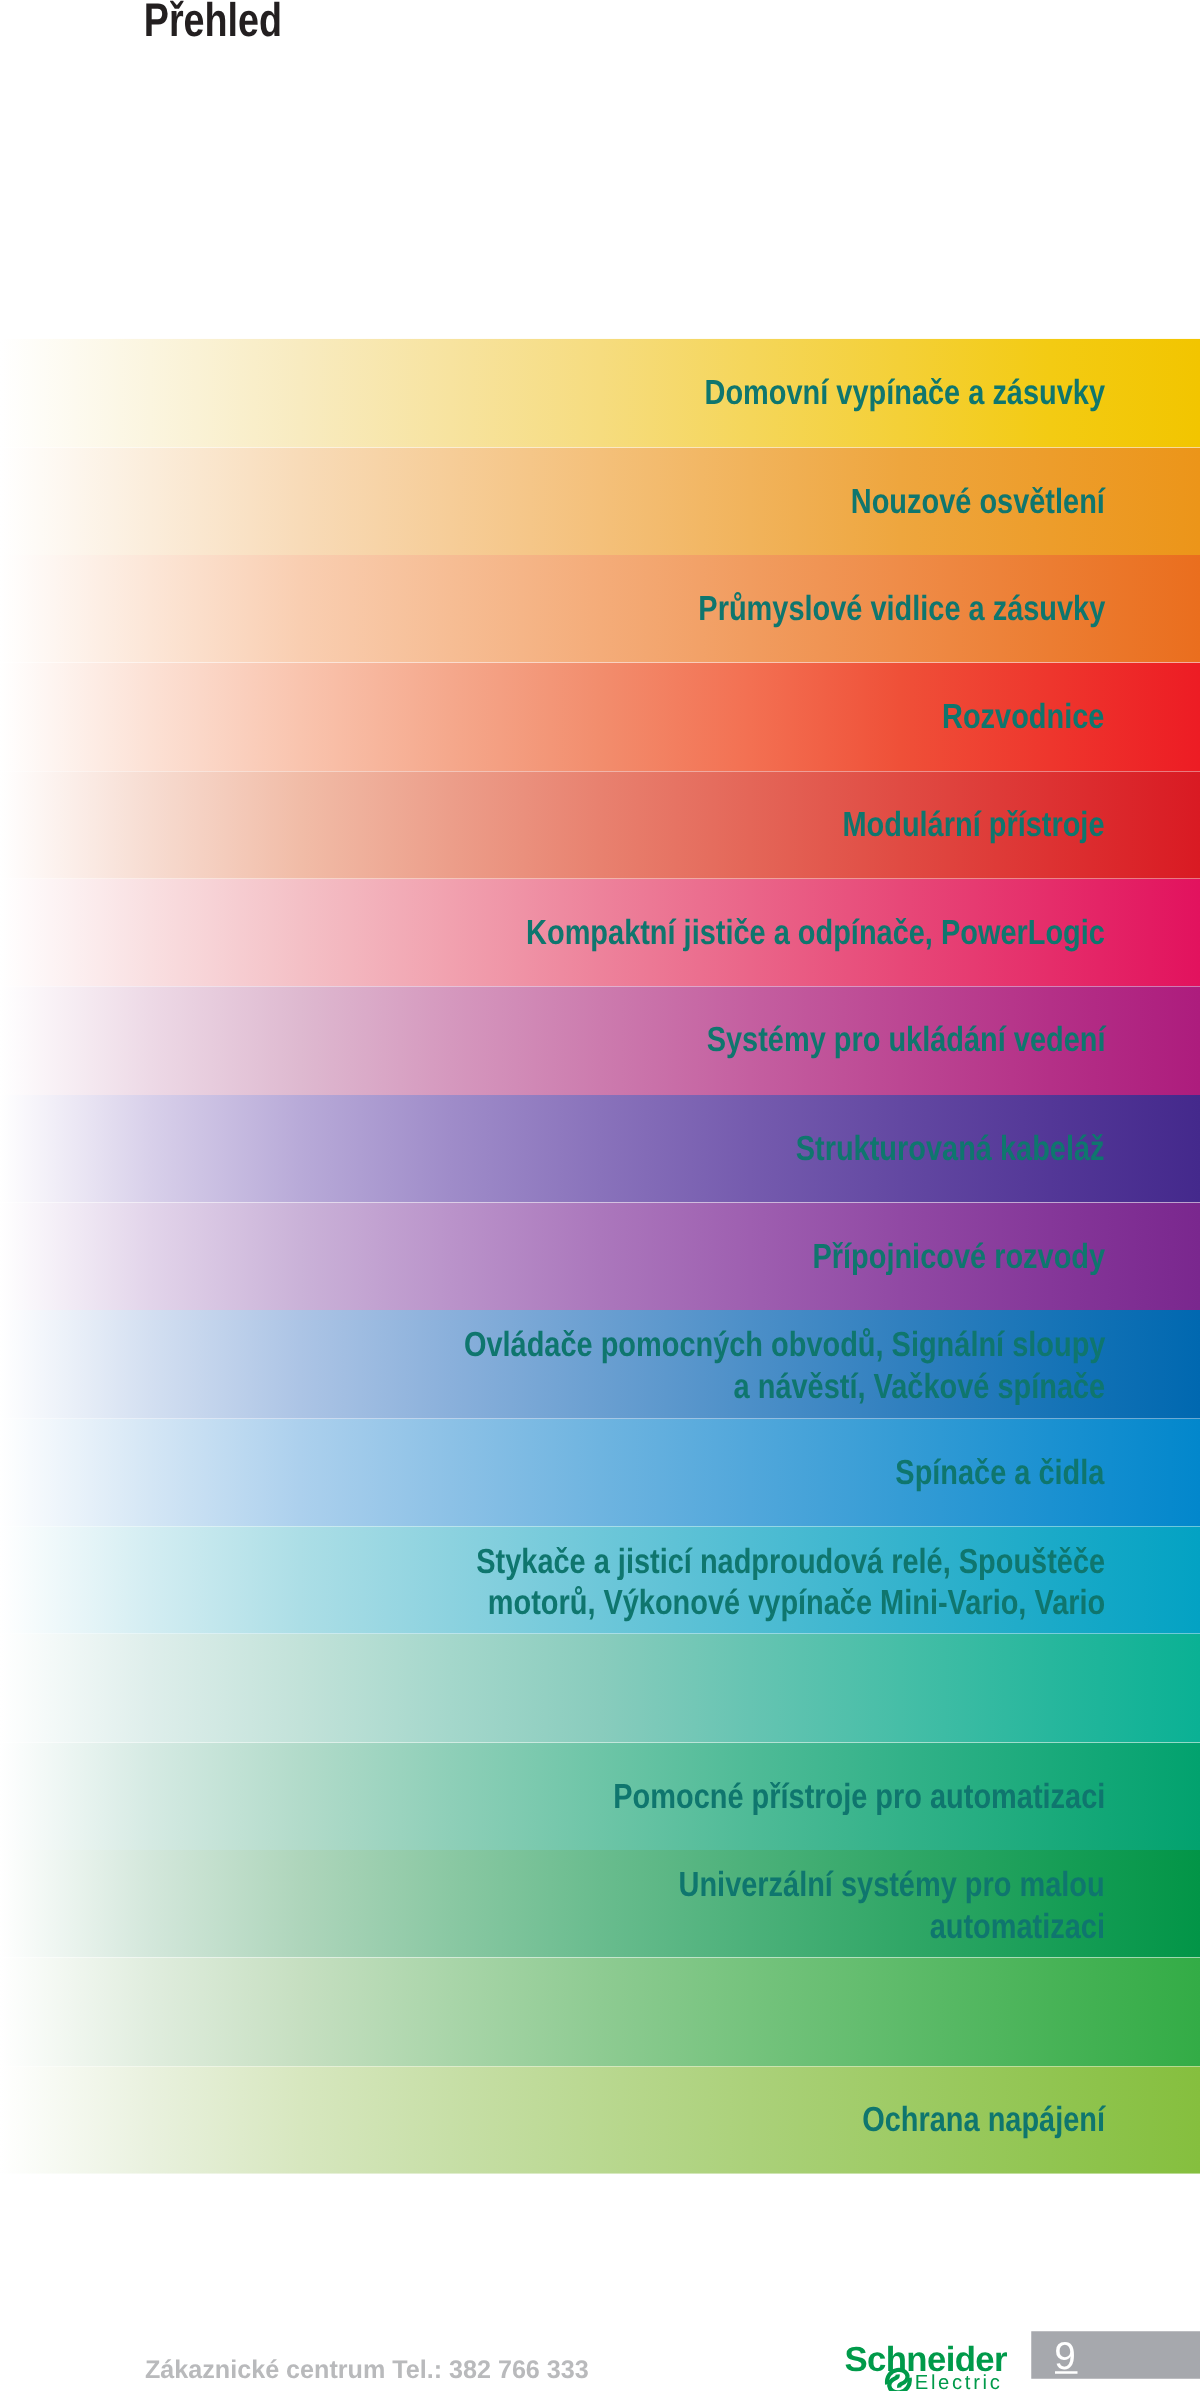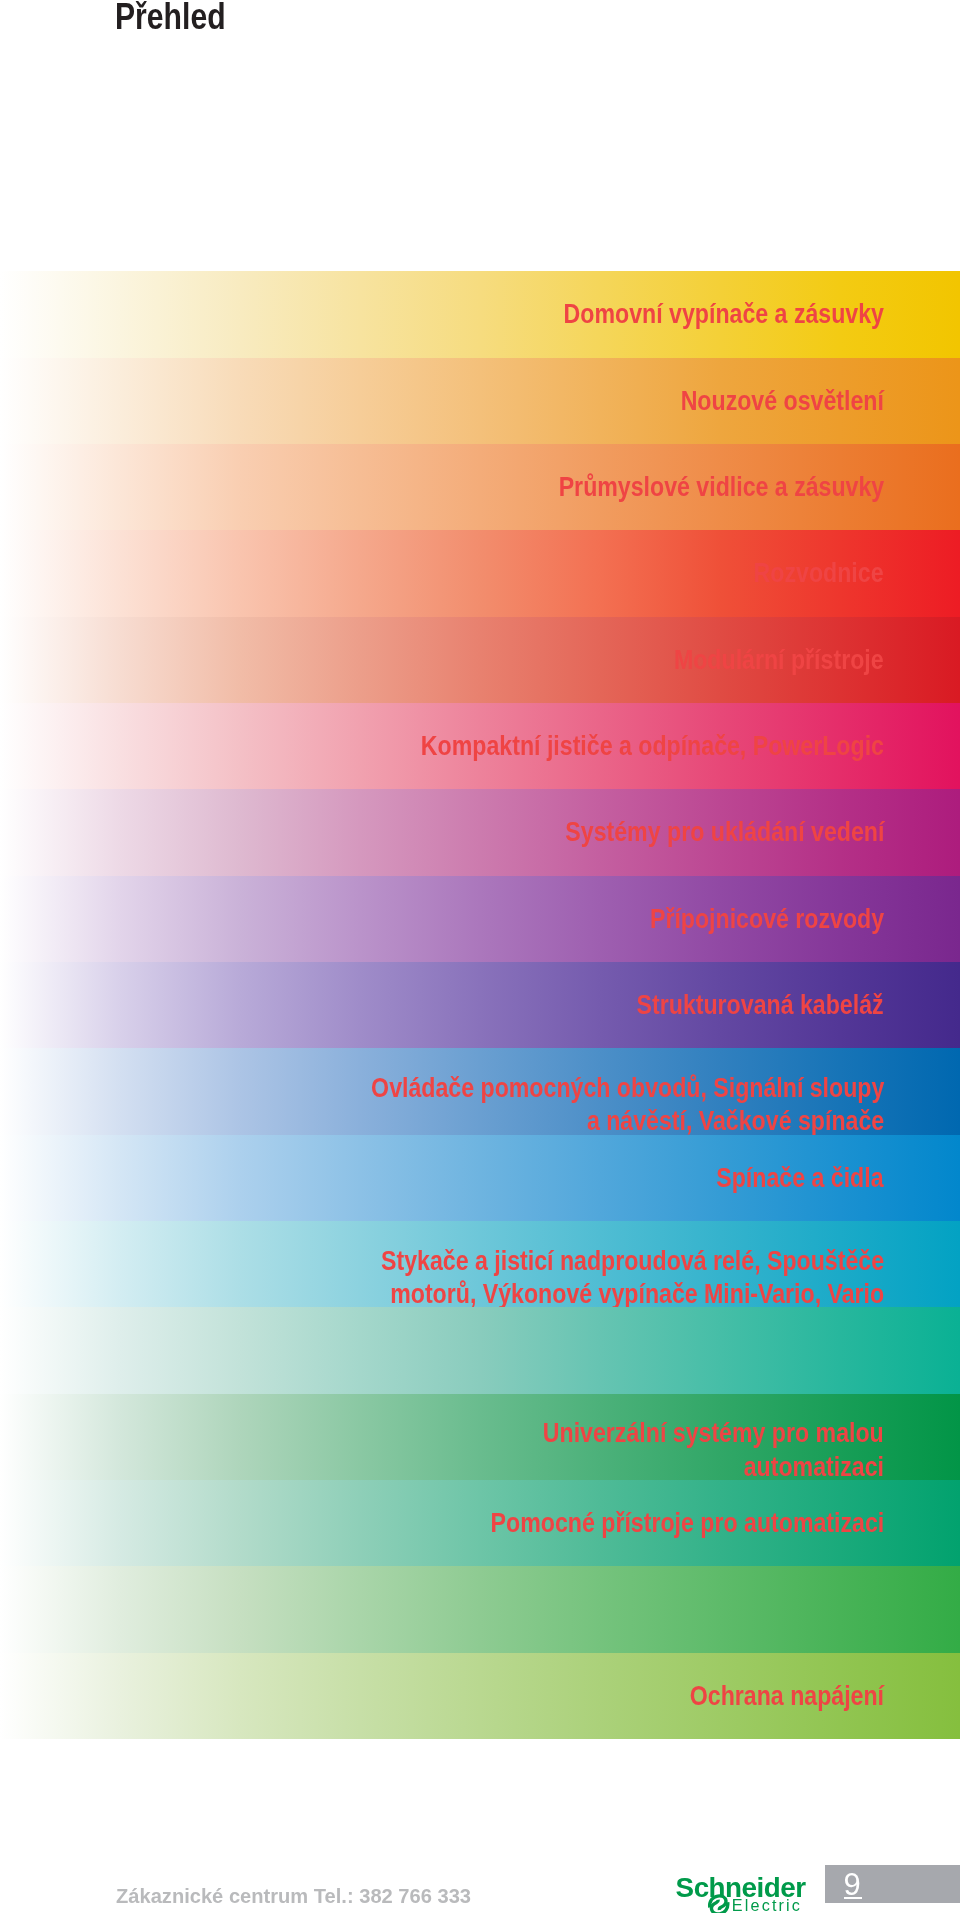--- a/index.html
+++ b/index.html
@@ -19,25 +19,25 @@
     transform:scaleX(0.800); transform-origin:0 50%;
   }
 
   
   .band-stack { position:absolute; left:0; top:271.3px; width:960px; height:1554.2px; }
   .band { position:relative; width:960px; height:86.34px; overflow:hidden; }
   .band-fill { position:absolute; inset:0; }
   .band-label {
     position:absolute; right:76px; top:0; width:860px; height:86.34px;
     display:flex; flex-direction:column; align-items:flex-end; justify-content:center;
-    color:#ef4444; font-weight:bold; font-size:27.9px; line-height:34px;
+    color:#0f766e; font-weight:bold; font-size:27.9px; line-height:34px;
     text-align:right; white-space:nowrap;
   }
   .band-label > div { transform:scaleX(0.830); transform-origin:100% 50%; }
-  .band-label.two { line-height:33.5px; padding-top:13px; }
+  .band-label.two { line-height:33.5px; padding-top:1px; }
 
   
   .footer { position:absolute; left:0; top:1855px; width:960px; height:58px; }
   .footer-contact {
     position:absolute; left:116px; top:30px;
     font-size:20.4px; font-weight:bold; color:#b9babc;
     white-space:nowrap;
     transform:scaleX(0.986); transform-origin:0 50%;
   }
   .brand-logo { position:absolute; left:674px; top:19px; width:134px; height:42px; }
@@ -99,29 +99,29 @@
           <div>Kompaktní jističe a odpínače, PowerLogic</div>
         </div>
       </div>
       <div class="band">
         <div class="band-fill" style="background: linear-gradient(to right, rgb(255, 255, 255) 0%, rgb(237, 217, 230) 12.5%, rgb(222, 185, 208) 25%, rgb(213, 152, 190) 37.5%, rgb(204, 123, 174) 50%, rgb(196, 95, 160) 62.5%, rgb(188, 71, 147) 75%, rgb(180, 48, 135) 87.5%, rgb(173, 28, 125) 100%);"></div>
         <div class="band-label">
           <div>Systémy pro ukládání vedení</div>
         </div>
       </div>
       <div class="band">
+        <div class="band-fill" style="background: linear-gradient(to right, rgb(255, 255, 255) 0%, rgb(216, 208, 234) 12.5%, rgb(184, 170, 216) 25%, rgb(159, 140, 201) 37.5%, rgb(137, 114, 187) 50%, rgb(117, 91, 174) 62.5%, rgb(99, 72, 162) 75%, rgb(83, 55, 151) 87.5%, rgb(68, 41, 140) 100%);"></div>
+        <div class="band-label">
+          <div>Strukturovaná kabeláž</div>
+        </div>
+      </div>
+      <div class="band">
         <div class="band-fill" style="background: linear-gradient(to right, rgb(255, 255, 255) 0%, rgb(226, 212, 234) 12.5%, rgb(202, 178, 216) 25%, rgb(186, 147, 202) 37.5%, rgb(171, 119, 188) 50%, rgb(158, 95, 176) 62.5%, rgb(145, 73, 164) 75%, rgb(133, 55, 153) 87.5%, rgb(122, 39, 142) 100%);"></div>
         <div class="band-label">
           <div>Přípojnicové rozvody</div>
-        </div>
-      </div>
-      <div class="band">
-        <div class="band-fill" style="background: linear-gradient(to right, rgb(255, 255, 255) 0%, rgb(216, 208, 234) 12.5%, rgb(184, 170, 216) 25%, rgb(159, 140, 201) 37.5%, rgb(137, 114, 187) 50%, rgb(117, 91, 174) 62.5%, rgb(99, 72, 162) 75%, rgb(83, 55, 151) 87.5%, rgb(68, 41, 140) 100%);"></div>
-        <div class="band-label">
-          <div>Strukturovaná kabeláž</div>
         </div>
       </div>
       <div class="band">
         <div class="band-fill" style="background: linear-gradient(to right, rgb(255, 255, 255) 0%, rgb(211, 223, 241) 12.5%, rgb(172, 196, 229) 25%, rgb(138, 176, 219) 37.5%, rgb(106, 159, 209) 50%, rgb(76, 143, 200) 62.5%, rgb(49, 128, 191) 75%, rgb(23, 116, 183) 87.5%, rgb(0, 104, 176) 100%);"></div>
         <div class="band-label two">
           <div>Ovládače pomocných obvodů, Signální sloupy</div>
           <div>a návěstí, Vačkové spínače</div>
         </div>
       </div>
       <div class="band">
@@ -134,30 +134,30 @@
         <div class="band-fill" style="background: linear-gradient(to right, rgb(255, 255, 255) 0%, rgb(211, 237, 242) 12.5%, rgb(172, 222, 230) 25%, rgb(140, 210, 223) 37.5%, rgb(109, 199, 217) 50%, rgb(80, 189, 211) 62.5%, rgb(53, 179, 205) 75%, rgb(27, 170, 200) 87.5%, rgb(3, 162, 195) 100%);"></div>
         <div class="band-label two">
           <div>Stykače a jisticí nadproudová relé, Spouštěče</div>
           <div>motorů, Výkonové vypínače Mini-Vario, Vario</div>
         </div>
       </div>
       <div class="band">
         <div class="band-fill" style="background: linear-gradient(to right, rgb(255, 255, 255) 0%, rgb(222, 238, 235) 12.5%, rgb(194, 226, 217) 25%, rgb(164, 215, 203) 37.5%, rgb(137, 204, 189) 50%, rgb(102, 196, 178) 62.5%, rgb(70, 190, 167) 75%, rgb(39, 183, 157) 87.5%, rgb(10, 177, 148) 100%);"></div>
       </div>
       <div class="band">
+        <div class="band-fill" style="background: linear-gradient(to right, rgb(255, 255, 255) 0%, rgb(213, 234, 227) 12.5%, rgb(178, 219, 202) 25%, rgb(142, 207, 184) 37.5%, rgb(109, 197, 167) 50%, rgb(79, 187, 151) 62.5%, rgb(51, 178, 137) 75%, rgb(26, 170, 123) 87.5%, rgb(2, 162, 110) 100%);"></div>
+        <div class="band-label">
+          <div>Pomocné přístroje pro automatizaci</div>
+        </div>
+      </div>
+      <div class="band">
         <div class="band-fill" style="background: linear-gradient(to right, rgb(255, 255, 255) 0%, rgb(211, 231, 219) 12.5%, rgb(174, 213, 187) 25%, rgb(138, 200, 163) 37.5%, rgb(105, 188, 142) 50%, rgb(76, 177, 122) 62.5%, rgb(49, 167, 103) 75%, rgb(24, 158, 87) 87.5%, rgb(2, 149, 71) 100%);"></div>
         <div class="band-label two">
           <div>Univerzální systémy pro malou</div>
           <div>automatizaci</div>
-        </div>
-      </div>
-      <div class="band">
-        <div class="band-fill" style="background: linear-gradient(to right, rgb(255, 255, 255) 0%, rgb(213, 234, 227) 12.5%, rgb(178, 219, 202) 25%, rgb(142, 207, 184) 37.5%, rgb(109, 197, 167) 50%, rgb(79, 187, 151) 62.5%, rgb(51, 178, 137) 75%, rgb(26, 170, 123) 87.5%, rgb(2, 162, 110) 100%);"></div>
-        <div class="band-label">
-          <div>Pomocné přístroje pro automatizaci</div>
         </div>
       </div>
       <div class="band">
         <div class="band-fill" style="background: linear-gradient(to right, rgb(255, 255, 255) 0%, rgb(224, 237, 222) 12.5%, rgb(198, 223, 193) 25%, rgb(169, 213, 169) 37.5%, rgb(142, 203, 146) 50%, rgb(117, 195, 125) 62.5%, rgb(94, 187, 106) 75%, rgb(72, 179, 87) 87.5%, rgb(51, 172, 70) 100%);"></div>
       </div>
       <div class="band">
         <div class="band-fill" style="background: linear-gradient(to right, rgb(255, 255, 255) 0%, rgb(233, 241, 222) 12.5%, rgb(215, 231, 191) 25%, rgb(199, 223, 167) 37.5%, rgb(185, 216, 144) 50%, rgb(171, 209, 122) 62.5%, rgb(158, 203, 101) 75%, rgb(145, 197, 81) 87.5%, rgb(133, 191, 62) 100%);"></div>
         <div class="band-label">
           <div>Ochrana napájení</div>
         </div>

